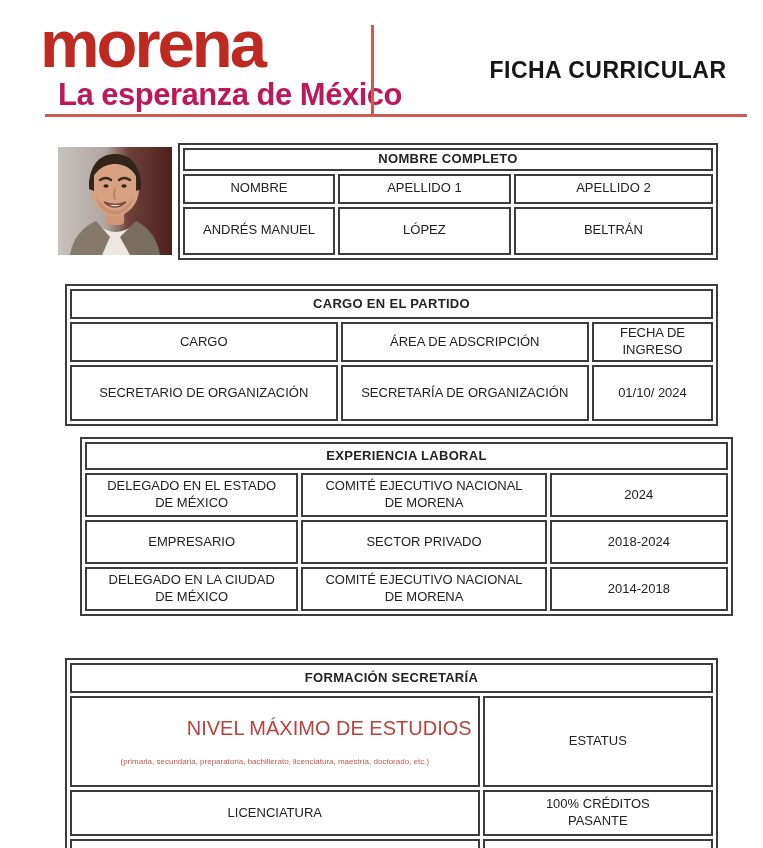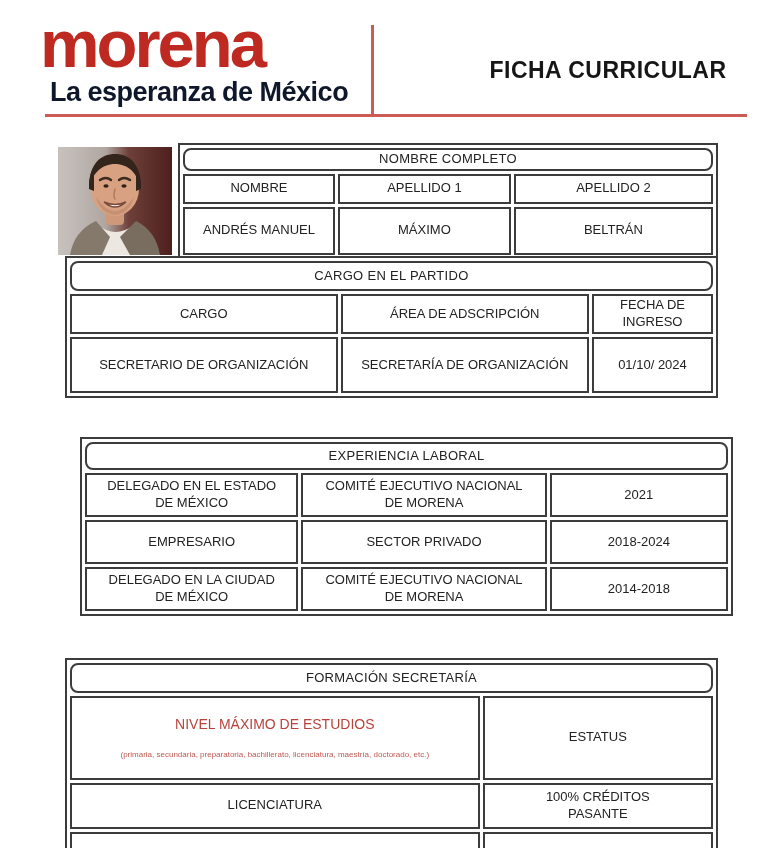--- a/index.html
+++ b/index.html
@@ -8,23 +8,23 @@
     font-family:"Liberation Sans",sans-serif;overflow:hidden;
   }
 
   
   .logo-word{
     position:absolute;left:40px;top:10px;
     font-size:67px;line-height:1;font-weight:bold;letter-spacing:-3px;
     color:#be2a21;
   }
   .logo-tagline{
-    position:absolute;left:50px;top:79px;
-    font-size:27px;line-height:1;font-weight:bold;letter-spacing:-0.5px;
-    color:#0f172a;
+    position:absolute;left:58px;top:79px;
+    font-size:31px;line-height:1;font-weight:bold;letter-spacing:-0.5px;
+    color:#be185d;
   }
   .vrule{
     position:absolute;left:371px;top:25px;width:3px;height:90px;
     background:#cc5a55;
   }
   .doc-title{
     position:absolute;left:374px;top:57px;width:372px;
     text-align:center;font-size:23px;font-weight:bold;letter-spacing:.5px;
     color:#161616;
     margin-left:48px;
@@ -36,41 +36,41 @@
 
   
   .photo{
     position:absolute;left:58px;top:147px;width:114px;height:108px;
     overflow:hidden;
   }
 
   
   .tbl-wrap{position:absolute;}
   #t-nombre    {left:178px;top:143px;width:540px;}
-  #t-cargo     {left:65px; top:256px;width:653px;}
+  #t-cargo     {left:65px; top:284px;width:653px;}
   #t-exp       {left:65px; top:437px;width:653px;padding-left:15px;}
   #t-formacion {left:65px; top:658px;width:653px;}
 
   table.doc-table{
     border-collapse:separate;border-spacing:3px;
     border:2px solid #3c3c3c;background:#ffffff;
     width:100%;table-layout:fixed;
   }
   table.doc-table td{
     border:2px solid #3c3c3c;
     text-align:center;vertical-align:middle;
     padding:1px 6px;
     font-size:13px;line-height:1.3;color:#222222;
     white-space:pre-line;overflow:hidden;
   }
-  td.c-title{color:#b9433c;font-weight:normal;letter-spacing:.3px;border-radius:8px;}
+  td.c-title{color:#b9433c;font-weight:bold;letter-spacing:.3px;}
   td.c-head{color:#b9433c;margin-top:18px;}
   td.vtop{vertical-align:top;padding-top:3px;}
 
-  .nivel-main{color:#b9433c;font-size:14px;line-height:1.2;}
+  .nivel-main{color:#b9433c;font-size:20px;line-height:1.2;text-align:right;}
   .nivel-sub{color:#c05a52;font-size:8px;line-height:1.3;letter-spacing:0;}
 
   
   .r-t1-title td{height:14px;}
   .r-t1-head  td{height:24px;}
   .r-t1-val   td{height:42px;}
 
   .r-t2-title td{height:24px;}
   .r-t2-head  td{height:34px;}
   .r-t2-val   td{height:50px;}
@@ -143,21 +143,21 @@
         <tr class="r-t1-title">
       <td colspan="3" class="c-title">NOMBRE COMPLETO</td>
     </tr>
     <tr class="r-t1-head">
       <td class="c-head vtop">NOMBRE</td>
       <td class="c-head vtop">APELLIDO 1</td>
       <td class="c-head vtop">APELLIDO 2</td>
     </tr>
     <tr class="r-t1-val">
       <td>ANDRÉS MANUEL</td>
-      <td>MÁXIMO</td>
+      <td>LÓPEZ</td>
       <td>BELTRÁN</td>
     </tr>
   </tbody>
     </table>
 </div>
 
 <div class="tbl-wrap" id="t-cargo">
   <table class="doc-table">
     <colgroup>
         <col style="width:42%">
@@ -192,21 +192,21 @@
       </colgroup>
     <tbody>
         <tr class="r-t3-title">
       <td colspan="3" class="c-title">EXPERIENCIA LABORAL</td>
     </tr>
     <tr class="r-t3-val">
       <td>DELEGADO EN EL ESTADO
 DE MÉXICO</td>
       <td>COMITÉ EJECUTIVO NACIONAL
 DE MORENA</td>
-      <td>2021</td>
+      <td>2024</td>
     </tr>
     <tr class="r-t3-val">
       <td>EMPRESARIO</td>
       <td>SECTOR PRIVADO</td>
       <td>2018-2024</td>
     </tr>
     <tr class="r-t3-val">
       <td>DELEGADO EN LA CIUDAD
 DE MÉXICO</td>
       <td>COMITÉ EJECUTIVO NACIONAL

